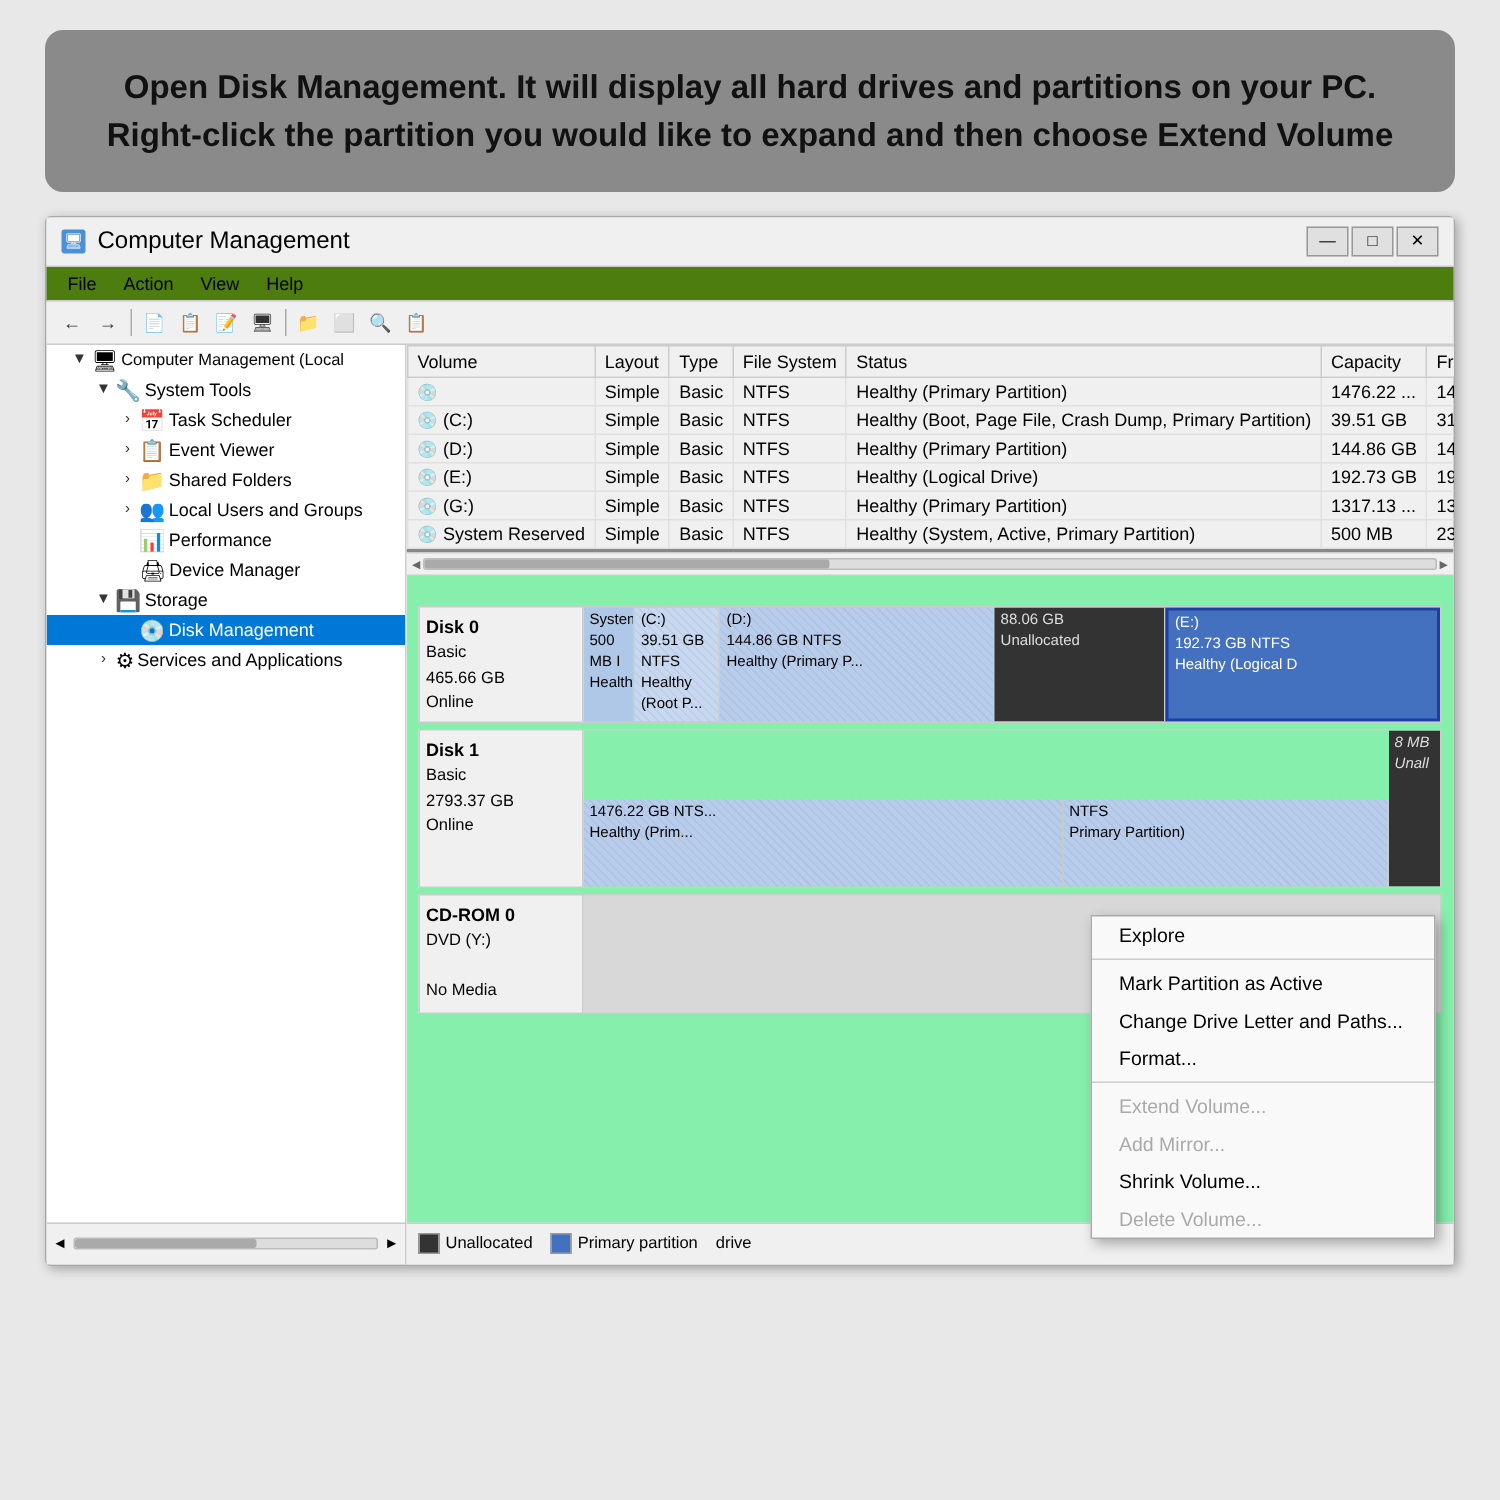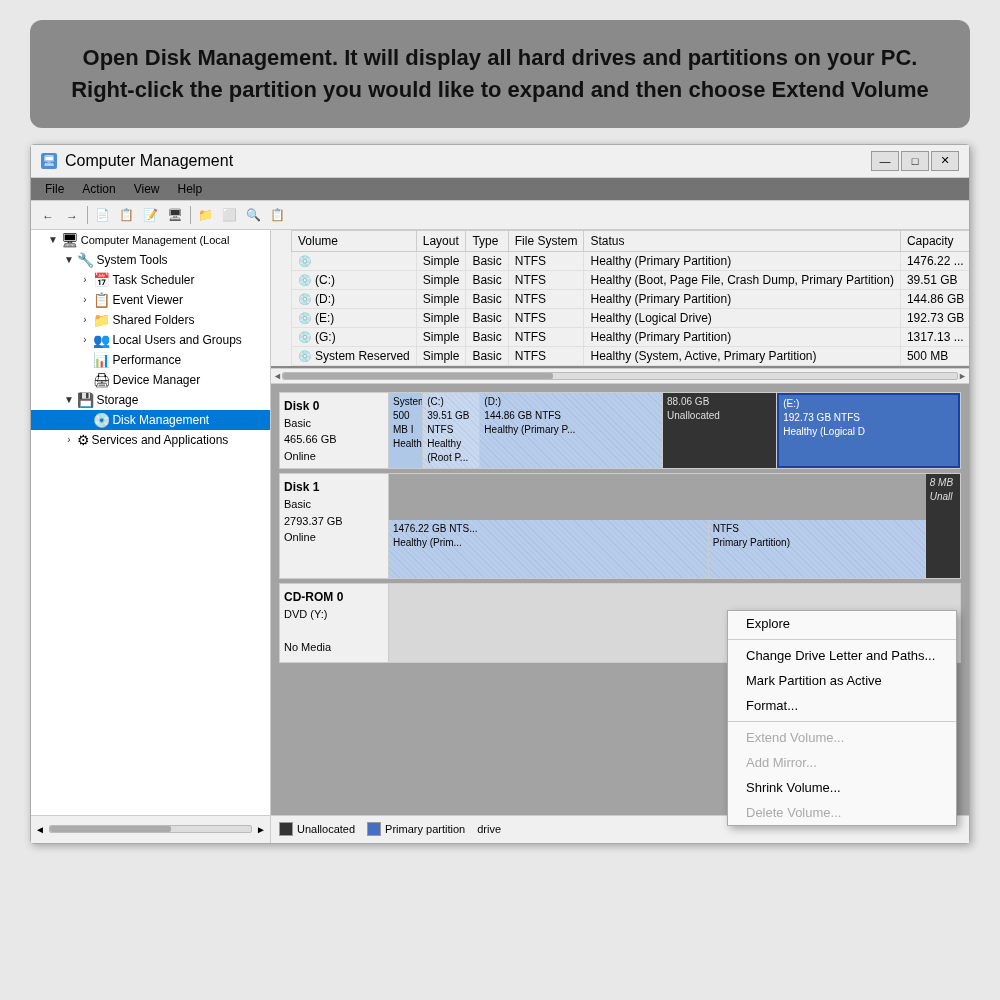--- a/index.html
+++ b/index.html
@@ -59,21 +59,21 @@
       width: 28px; height: 20px;
       border: 1px solid #999;
       background: #e0e0e0;
       font-size: 11px;
       cursor: pointer;
       display: flex; align-items: center; justify-content: center;
     }
 
     
     .menu-bar {
-      background: #737373;
+      background: #4d7c0f;
       border-bottom: 1px solid #ccc;
       padding: 2px 6px;
       display: flex;
       gap: 2px;
       font-size: 12px;
     }
     .menu-item {
       padding: 2px 8px;
       cursor: pointer;
     }
@@ -160,21 +160,20 @@
       border: 1px solid #e0e0e0;
       padding: 2px 6px;
       white-space: nowrap;
     }
     .vol-icon { font-size: 11px; color: #333; }
 
     .table-wrapper {
       overflow-y: auto;
       max-height: 220px;
       border-bottom: 2px solid #888;
-      padding-left: 20px;
     }
     .h-scrollbar {
       height: 16px;
       background: #f0f0f0;
       border-top: 1px solid #ccc;
       border-bottom: 1px solid #ccc;
       display: flex;
       align-items: center;
       padding: 0 2px;
       font-size: 10px;
@@ -188,22 +187,22 @@
     .h-scroll-thumb {
       position: absolute;
       left: 0; top: 0; width: 40%; height: 100%;
       background: #aaa; border-radius: 2px;
     }
 
     
     .disk-area {
       flex: 1;
       overflow-y: auto;
-      background: #a3a3a3;
-      padding: 4px 0;
+      background: #86efac;
+      padding: 16px 0;
       position: relative;
     }
     .disk-row {
       display: flex;
       align-items: stretch;
       margin: 4px 8px;
       font-size: 11px;
       min-height: 60px;
     }
     .disk-label {
@@ -547,22 +546,22 @@
             <strong>CD-ROM 0</strong><br>DVD (Y:)<br><br>No Media
           </div>
           <div class="disk-partitions" style="background:#d8d8d8;align-items:center;padding:4px;">
           </div>
         </div>
       </div>
 
       <div class="context-menu">
         <div class="ctx-item">Explore</div>
         <div class="ctx-sep"></div>
+        <div class="ctx-item">Mark Partition as Active</div>
         <div class="ctx-item">Change Drive Letter and Paths...</div>
-        <div class="ctx-item">Mark Partition as Active</div>
         <div class="ctx-item">Format...</div>
         <div class="ctx-sep"></div>
         <div class="ctx-item disabled">Extend Volume...</div>
         <div class="ctx-item disabled">Add Mirror...</div>
         <div class="ctx-item">Shrink Volume...</div>
         <div class="ctx-item disabled">Delete Volume...</div>
 
       </div>
 
       <div class="legend-bar">

